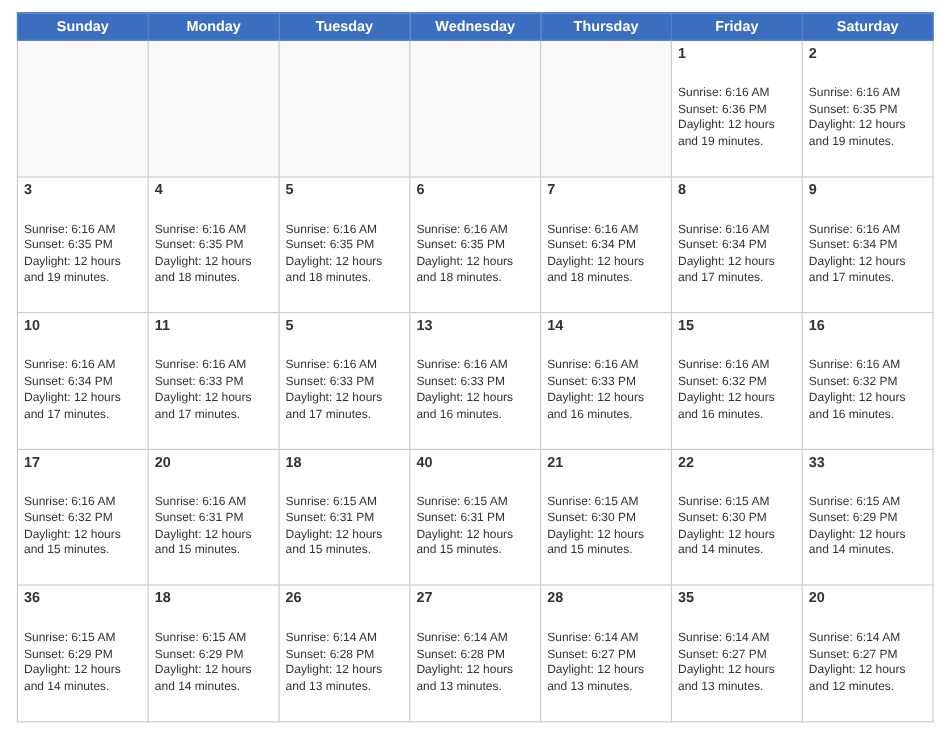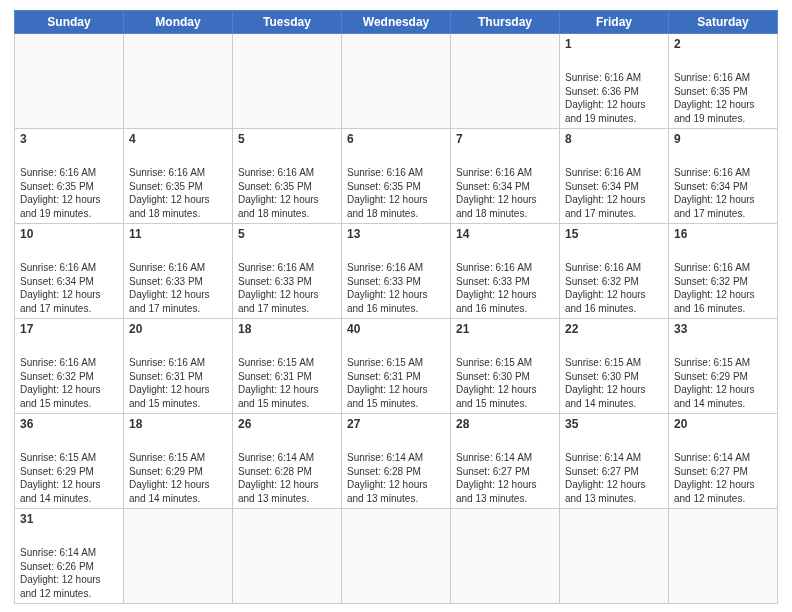--- a/index.html
+++ b/index.html
@@ -291,29 +291,15 @@
 Sunset: 6:27 PM
 Daylight: 12 hours and 13 minutes.</div>
           </td>
           <td>
             <span class="day-num">20</span>
             <div class="day-info">Sunrise: 6:14 AM
 Sunset: 6:27 PM
 Daylight: 12 hours and 12 minutes.</div>
           </td>
         </tr>
-        <tr class="last-row">
-          <td>
-            <span class="day-num">31</span>
-            <div class="day-info">Sunrise: 6:14 AM
-Sunset: 6:26 PM
-Daylight: 12 hours and 12 minutes.</div>
-          </td>
-          <td class="empty-cell"></td>
-          <td class="empty-cell"></td>
-          <td class="empty-cell"></td>
-          <td class="empty-cell"></td>
-          <td class="empty-cell"></td>
-          <td class="empty-cell"></td>
-        </tr>
       </tbody>
   </table>
 </div>
 
 </body></html>

